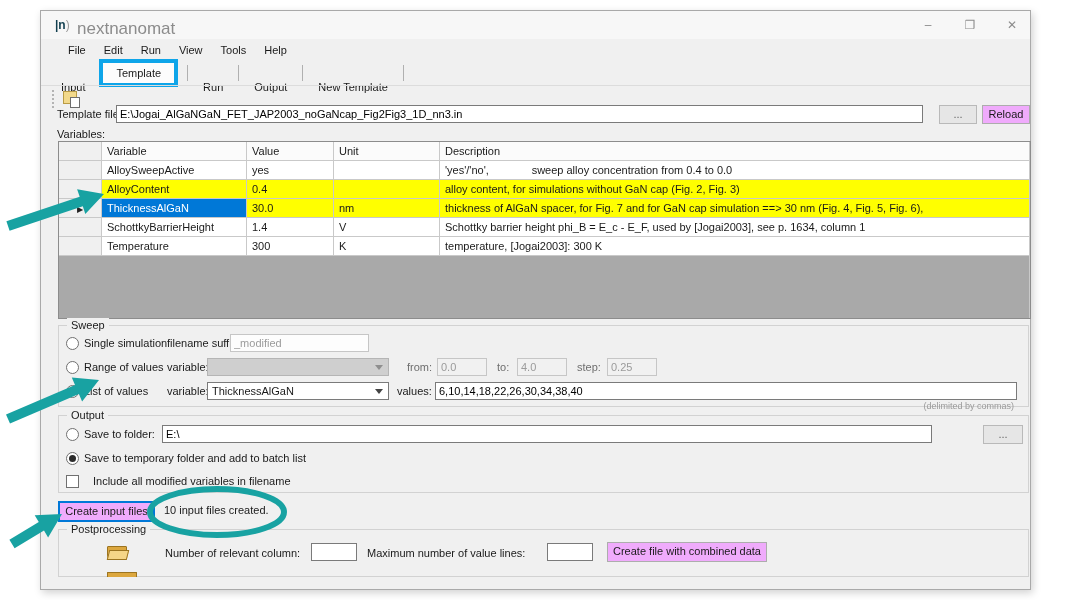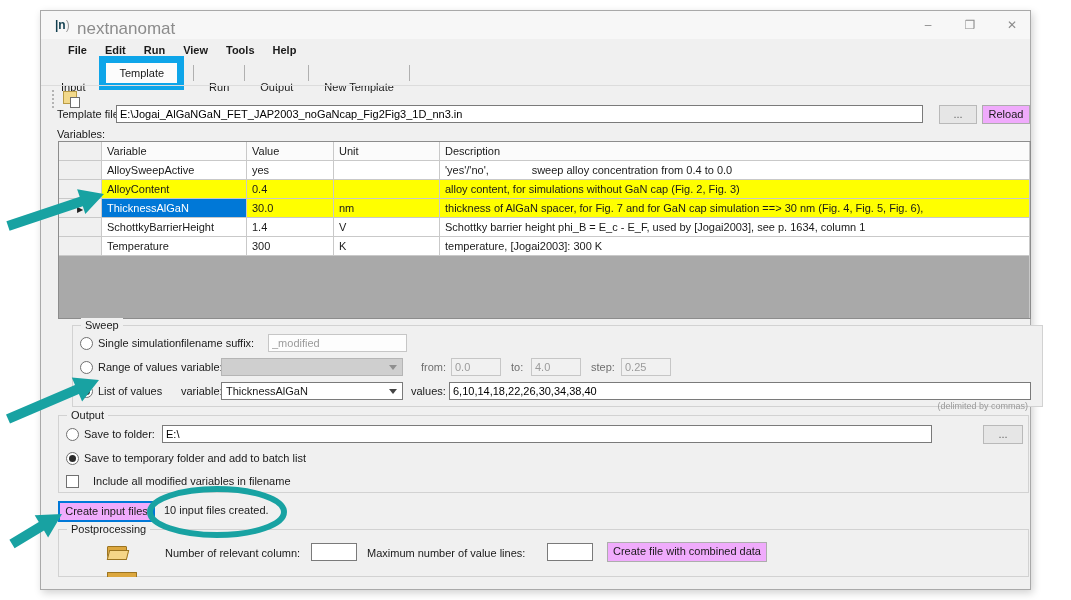--- a/index.html
+++ b/index.html
@@ -7,36 +7,36 @@
   .window{position:absolute;left:40px;top:10px;width:989px;height:578px;background:#f0f0f0;border:1px solid #a9a9a9;box-shadow:2px 3px 8px rgba(0,0,0,0.18);}
   
   .titlebar{position:absolute;left:0;top:0;width:100%;height:28px;background:#f7f7f7;}
   .logo{position:absolute;left:14px;top:7px;font-weight:bold;color:#123f4f;font-size:12px;}
   .logo .paren{color:#9a9a9a;font-weight:normal;}
   .wtitle{position:absolute;left:36px;top:8px;color:#8c8c8c;font-size:17px;}
   .winbtns{position:absolute;right:10px;top:0;height:28px;display:flex;align-items:center;gap:26px;color:#8c8c8c;font-size:12px;}
   .winbtn{width:16px;text-align:center;cursor:default;}
   
   .menubar{position:absolute;left:0;top:28px;width:100%;height:22px;display:flex;align-items:center;padding-left:18px;box-sizing:border-box;}
-  .menu-item{padding:0 9px;line-height:22px;font-weight:bold;}
+  .menu-item{padding:0 9px;line-height:22px;}
   
   .tabstrip{position:absolute;left:0;top:50px;width:100%;height:24px;display:flex;align-items:center;padding-left:10px;box-sizing:border-box;}
   .tab{padding:0 10px;line-height:20px;margin-top:28px;}
-  .tab.selected{border:7px solid #0ea5e9;background:#fcfcfc;padding:0 13px;margin:0 4px;}
+  .tab.selected{border:4px solid #0ea5e9;background:#fcfcfc;padding:0 13px;margin:0 4px;}
   .tab-sep{width:1px;height:16px;background:#b0b0b0;margin:0 5px;}
   
   .toolbar{position:absolute;left:0;top:74px;width:100%;height:26px;border-top:1px solid #dcdcdc;}
   .grip{position:absolute;left:11px;top:4px;width:3px;height:18px;border-left:2px dotted #b3b3b3;}
   .tool-btn{position:absolute;left:20px;top:3px;width:22px;height:19px;}
   .note{position:absolute;left:2px;top:2px;width:12px;height:11px;background:#f2d98b;border:1px solid #b99b45;}
   .pagelet{position:absolute;left:9px;top:8px;width:8px;height:9px;background:#fff;border:1px solid #6d6d6d;}
   
   .lbl{position:absolute;line-height:18px;white-space:nowrap;}
   .text{position:absolute;height:16px;border:1px solid #7a7a7a;background:#fff;font-family:"Liberation Sans",sans-serif;font-size:11px;padding:0 3px;box-sizing:content-box;}
-  .text.dim{border-color:#c6c6c6;color:#9b9b9b;background:#fdfdfd;margin-left:24px;}
+  .text.dim{border-color:#c6c6c6;color:#9b9b9b;background:#fdfdfd;}
   .text.disbox{border-color:#c6c6c6;color:#9b9b9b;background:#f1f1f1;}
   .btn{position:absolute;background:#f0abfc;border:1px solid #adadad;font-family:"Liberation Sans",sans-serif;font-size:11px;text-align:center;line-height:17px;cursor:default;}
   .btn.focus{border:1px solid #0078d7;outline:1px solid #0078d7;outline-offset:-2px;}
   .radio{position:absolute;width:11px;height:11px;border:1px solid #707070;border-radius:50%;background:#fff;}
   .radio.checked::after{content:"";position:absolute;left:2px;top:2px;width:7px;height:7px;border-radius:50%;background:#2b2b2b;}
   .checkbox{position:absolute;width:11px;height:11px;border:1px solid #707070;background:#fff;}
   .combo{position:absolute;height:18px;border:1px solid #7a7a7a;background:#fff;box-sizing:border-box;line-height:16px;padding-left:4px;}
   .combo .chev{position:absolute;right:5px;top:6px;width:0;height:0;border-left:4px solid transparent;border-right:4px solid transparent;border-top:5px solid #444;}
   .combo.dis{background:#cfcfcf;border-color:#b5b5b5;}
   .combo.dis .chev{border-top-color:#8f8f8f;}
@@ -139,21 +139,21 @@
         <div class="tc">V</div>
         <div class="tc">Schottky barrier height phi_B = E_c - E_F, used by [Jogai2003], see p. 1634, column 1</div>
         <div class="tc selcol"></div>
         <div class="tc">Temperature</div>
         <div class="tc">300</div>
         <div class="tc">K</div>
         <div class="tc">temperature, [Jogai2003]: 300 K</div>
         <div class="filler"></div>
       </div>
 
-    <div class="group" style="left:31px;top:314px;width:969px;height:80px;">
+    <div class="group" style="left:17px;top:314px;width:969px;height:80px;">
       <span class="legend">Sweep</span>
 
       <span class="radio" style="left:7px;top:11px;"></span>
       <span class="lbl" style="left:25px;top:8px;">Single simulation</span>
       <span class="lbl" style="left:108px;top:8px;">filename suffix:</span>
       <input class="text dim" style="left: 171px; top: 8px; width: 131px;" value="_modified">
 
       <span class="radio" style="left:7px;top:35px;"></span>
       <span class="lbl" style="left:25px;top:32px;text-align:center;">Range of values</span>
       <span class="lbl" style="left:108px;top:32px;">variable:</span>

